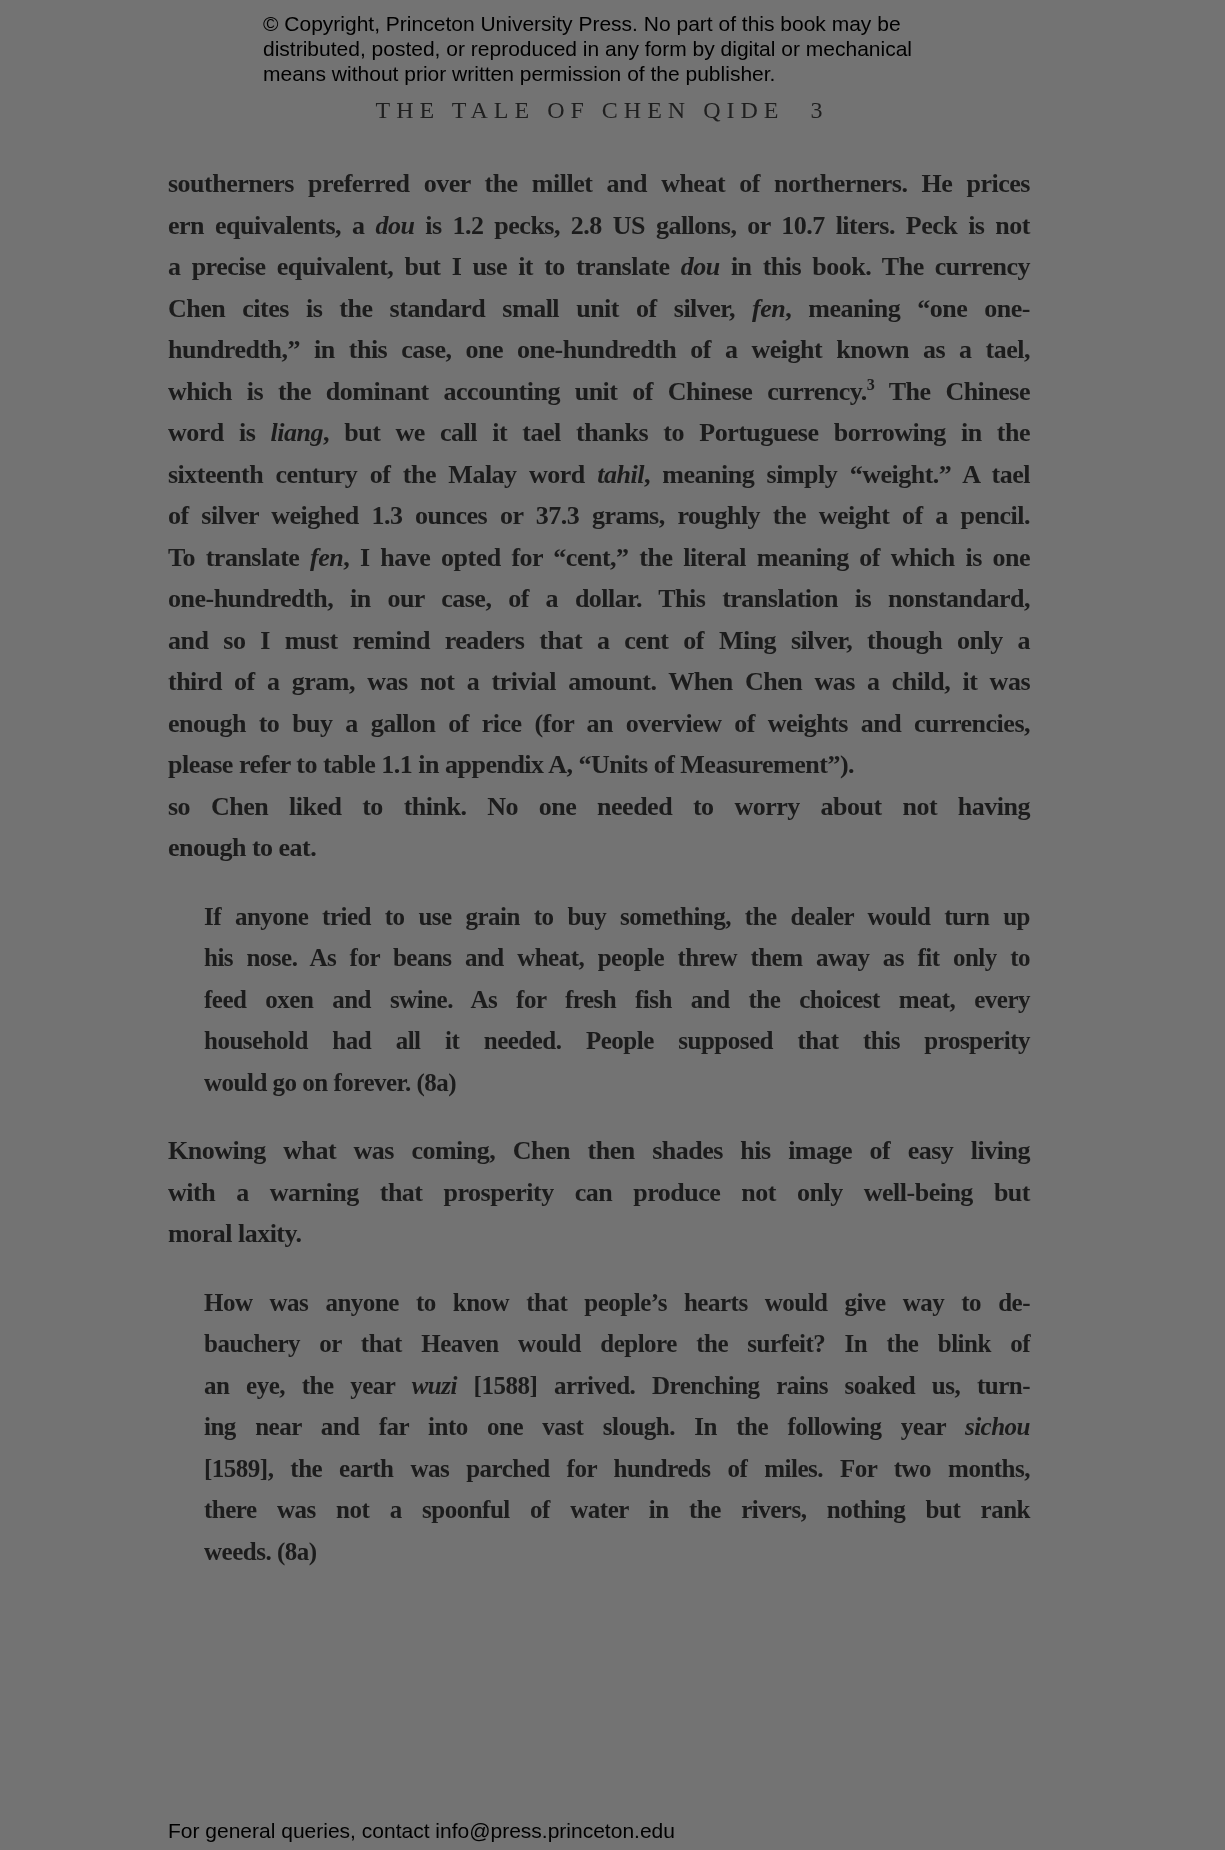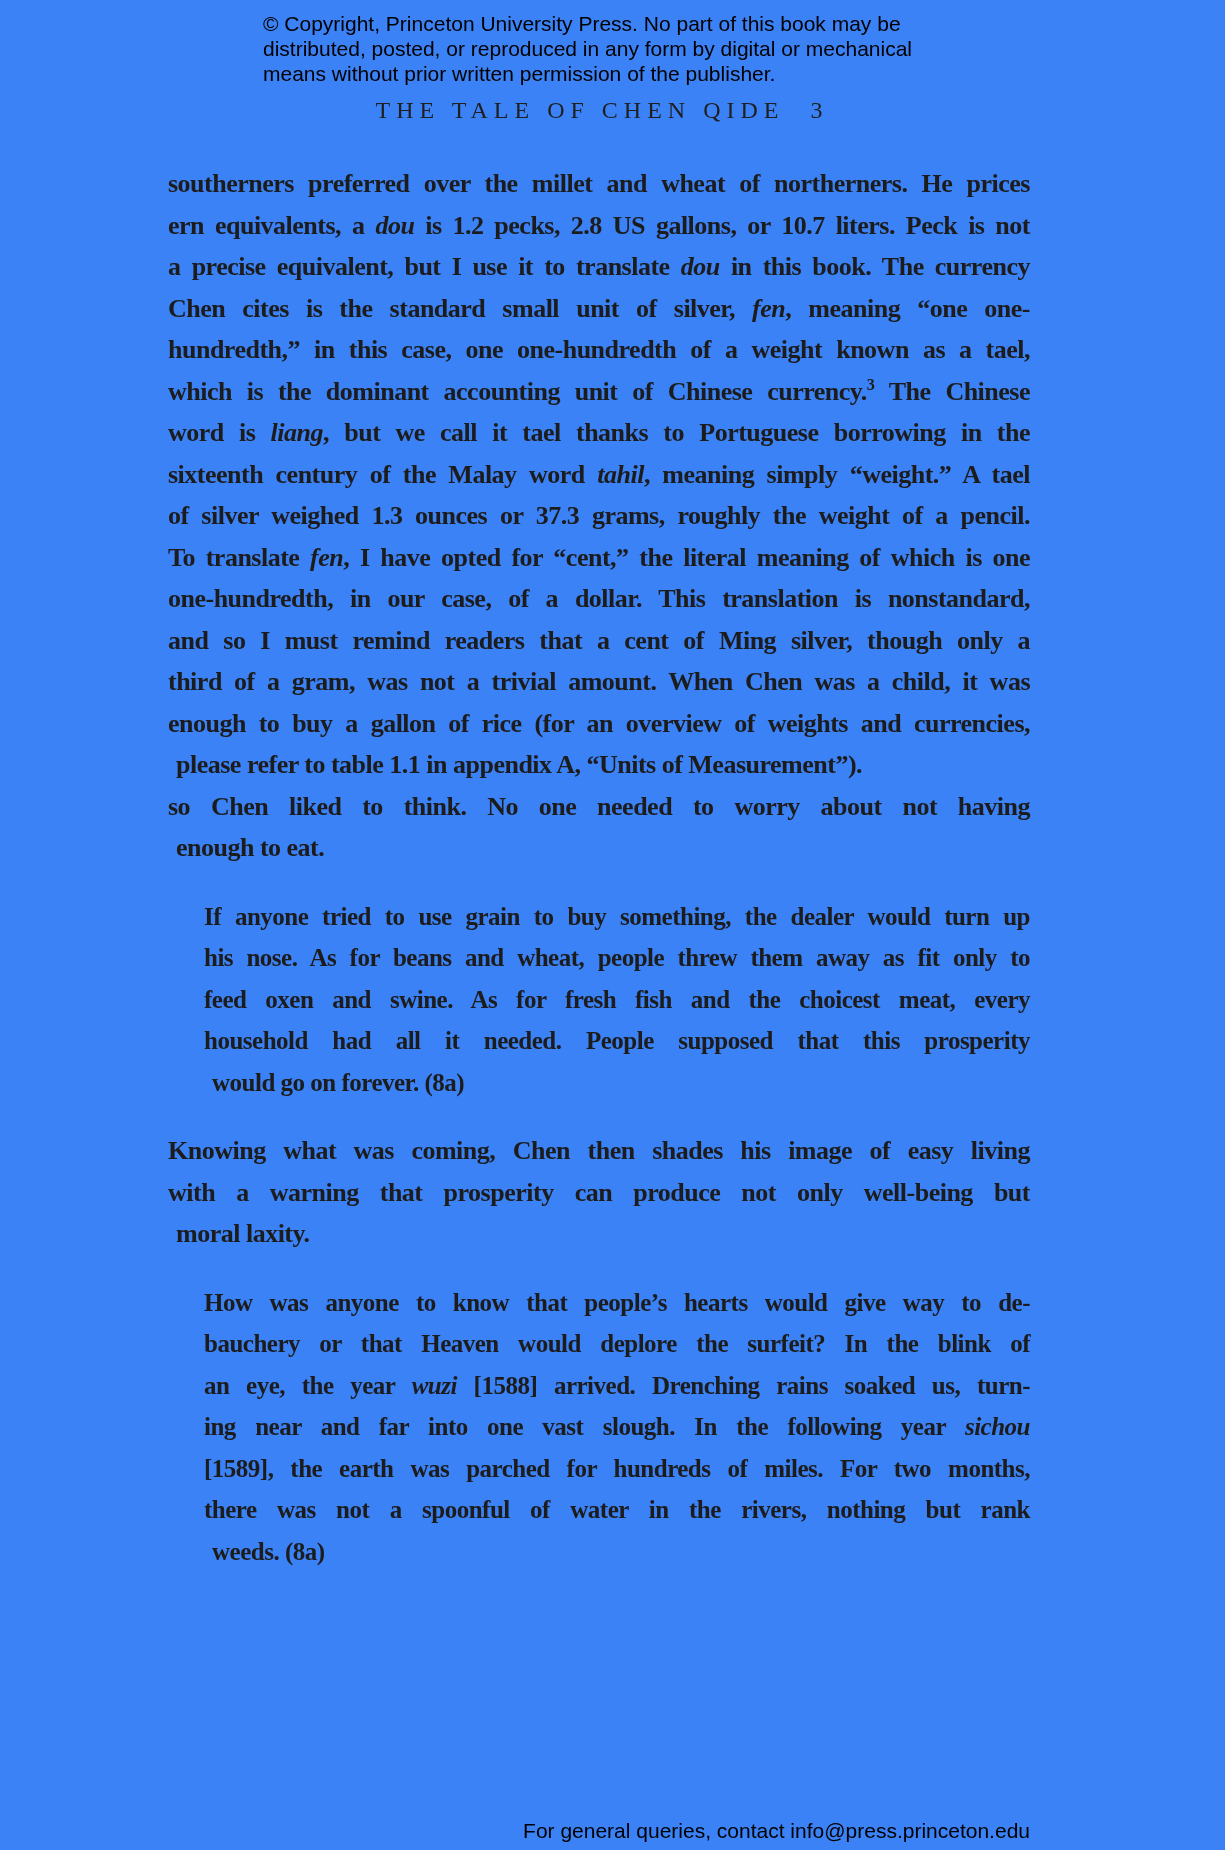--- a/index.html
+++ b/index.html
@@ -1,21 +1,21 @@
 <!DOCTYPE html>
 <html><head>
 <meta charset="utf-8">
 <style>
   html,body { margin:0; padding:0; background:#888; }
   .page {
     position: relative;
     width: 1225px;
     height: 1850px;
     margin: 0 auto;
-    background: #3b82f6;
+    background: #737373;
     color: #1a1a1a;
     font-family: "Liberation Serif", "DejaVu Serif", serif;
     overflow: hidden;
   }
   .copyright {
     position: absolute;
     left: 263px;
     top: 11px;
     width: 760px;
     font-family: "Liberation Sans", sans-serif;
@@ -54,33 +54,33 @@
     font-size: 25px;
   }
   .line {
     height: 41.5px;
     line-height: 41.5px;
     white-space: nowrap;
     text-align: justify;
     text-align-last: justify;
     font-weight: bold;
   }
-  .line.last { text-align-last: left; margin-left: 8px; }
+  .line.last { text-align-last: left; }
   .line.indent { text-indent: 34px; }
   .line sup {
     font-size: 0.62em;
     line-height: 0;
     vertical-align: super;
   }
   .footer {
     position: absolute;
     left: 168px;
     top: 1818px;
     width: 862px;
-    text-align: right;
+    text-align: left;
     font-family: "Liberation Sans", sans-serif;
     font-size: 21px;
     line-height: 26px;
     color: #000000;
   }
 </style>
 </head>
 <body>
 
 <div class="page">

